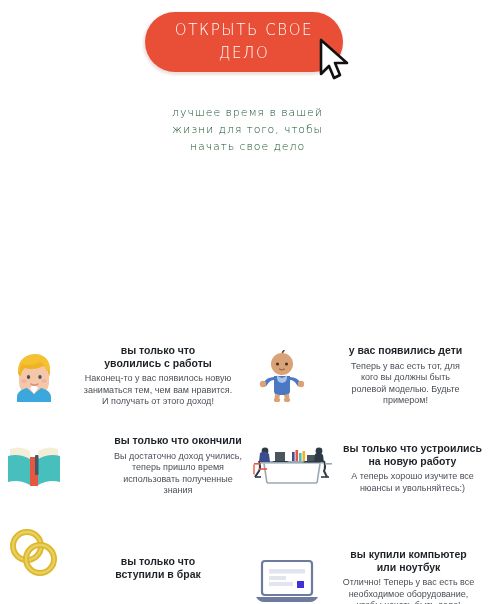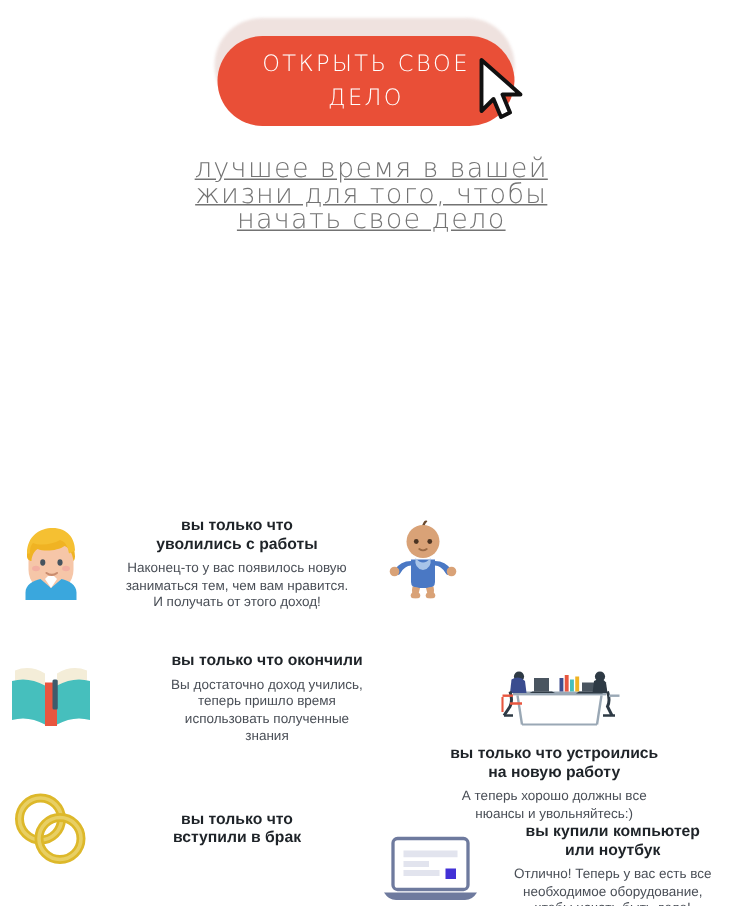--- a/index.html
+++ b/index.html
@@ -30,21 +30,21 @@
   .cta-shadow {
     position: absolute;
     left: 0; top: 4px;
     width: 200px; height: 63px;
     background: #efe2df;
     border-radius: 32px;
     filter: blur(1px);
   }
   .cta-button {
     position: absolute;
-    left: 2px; top: 16px;
+    left: 2px; top: 4px;
     width: 198px; height: 60px;
     background: #e94f37;
     border-radius: 32px;
     border: none;
     color: #ffffff;
     font-size: 15px;
     letter-spacing: 1.6px;
     line-height: 23px;
     text-transform: uppercase;
     display: flex;
@@ -63,38 +63,37 @@
     top: 38px;
     width: 34px;
     height: 42px;
     z-index: 5;
   }
   .subhead {
     position: absolute;
     left: 0; right: 0;
     top: 104px;
     text-align: center;
-    color: #737373;
-    font-size: 18px;
+    color: #14532d;
+    font-size: 11px;
     line-height: 17px;
     letter-spacing: 0.9px;
     font-family: "DejaVu Sans", sans-serif;
     font-weight: 300;
-    text-decoration: underline;
   }
 
   
   .grid {
     position: relative;
     padding: 0;
   }
   .card {
     position: absolute;
     display: flex;
-    align-items: center;
+    align-items: flex-end;
     box-sizing: border-box;
   }
   .card .icon-box {
     width: 68px;
     min-width: 68px;
     height: 62px;
     display: flex;
     align-items: center;
     justify-content: center;
   }
@@ -192,20 +191,31 @@
         <circle cx="5" cy="34" r="3.2" fill="#d9a277"></circle>
         <circle cx="43" cy="34" r="3.2" fill="#d9a277"></circle>
         <path d="M19 25 q5 6 10 0 q1 7 -5 8 q-6-1 -5-8 z" fill="#a8c4e8"></path>
         <path d="M16 34 h16 v7 q0 4 -5 4 h-6 q-5 0-5-4 z" fill="#4a78c4"></path>
         <path d="M17 44 q-1 5 1 6 q2 1 3-1 l1-4 z" fill="#d9a277"></path>
         <path d="M31 44 q1 5 -1 6 q-2 1 -3-1 l-1-4 z" fill="#d9a277"></path>
         <ellipse cx="19" cy="50" rx="3.2" ry="2.2" fill="#d9a277"></ellipse>
         <ellipse cx="29" cy="50" rx="3.2" ry="2.2" fill="#d9a277"></ellipse>
       </svg>
     </div>
+    <div class="text-box">
+      <h3>
+        <span>у вас появились дети</span>
+      </h3>
+      <p>
+        <span>Теперь у вас есть тот, для</span><br>
+        <span>кого вы должны быть</span><br>
+        <span>ролевой моделью. Будьте</span><br>
+        <span>примером!</span>
+      </p>
+    </div>
   </div>
 
   <div class="card" style="left:0px; top:262px; width:248px;gap:40px;">
     <div class="icon-box">
       <svg width="56" height="46" viewBox="0 0 56 46">
         <path d="M4 6 q10-4 20 2 v32 q-10-6 -20-2 z" fill="#f4edd8"></path>
         <path d="M52 6 q-10-4 -20 2 v32 q10-6 20-2 z" fill="#f4edd8"></path>
         <path d="M2 13 q11-3 22 3 v26 q-11-6 -22-3 z" fill="#46bfbd"></path>
         <path d="M54 13 q-11-3 -22 3 v26 q11-6 22-3 z" fill="#46bfbd"></path>
         <rect x="24" y="14" width="8" height="29" fill="#e8563f"></rect>
@@ -217,21 +227,21 @@
         <span>вы только что окончили</span><br>
       </h3>
       <p>
         <span>Вы достаточно доход учились,</span><br>
         <span>теперь пришло время</span><br>
         <span>использовать полученные знания</span>
       </p>
     </div>
   </div>
 
-  <div class="card" style="left:248px; top:262px; width:247px;flex-direction:column;">
+  <div class="card" style="left:248px; top:262px; width:247px;">
     <div class="icon-box" style="width:86px;min-width:86px;">
       <svg width="84" height="48" viewBox="0 0 84 48">
 
         <rect x="12" y="22" width="62" height="2.6" fill="#9aa8b5"></rect>
         <path d="M15 24.6 L18 44" stroke="#9aa8b5" stroke-width="1.6" fill="none"></path>
         <path d="M71 24.6 L68 44" stroke="#9aa8b5" stroke-width="1.6" fill="none"></path>
         <path d="M18 44 h50" stroke="#9aa8b5" stroke-width="1.4" fill="none"></path>
 
         <path d="M26 13 h10 v9 h-10 z" fill="#4a5560"></path>
         <path d="M25 22 h13 l2 1 h-17 z" fill="#2e3a45"></path>
@@ -258,21 +268,21 @@
         <path d="M72 38 h8" stroke="#2e3a45" stroke-width="1.6" fill="none"></path>
         <rect x="76" y="24" width="7" height="1.6" fill="#9aa8b5"></rect>
       </svg>
     </div>
     <div class="text-box" style="padding-right:4px;">
       <h3>
         <span>вы только что устроились</span><br>
         <span>на новую работу</span>
       </h3>
       <p>
-        <span>А теперь хорошо должны все</span><br>
+        <span>А теперь хорошо изучите все</span><br>
         <span>нюансы и увольняйтесь:)</span>
       </p>
     </div>
   </div>
 
   <div class="card" style="left:0px; top:352px; width:248px;">
     <div class="icon-box">
       <svg width="54" height="50" viewBox="0 0 54 50">
         <circle cx="20" cy="18" r="14" fill="none" stroke="#ddb82a" stroke-width="6"></circle>
         <circle cx="20" cy="18" r="14" fill="none" stroke="#e8cf63" stroke-width="2.4"></circle>

